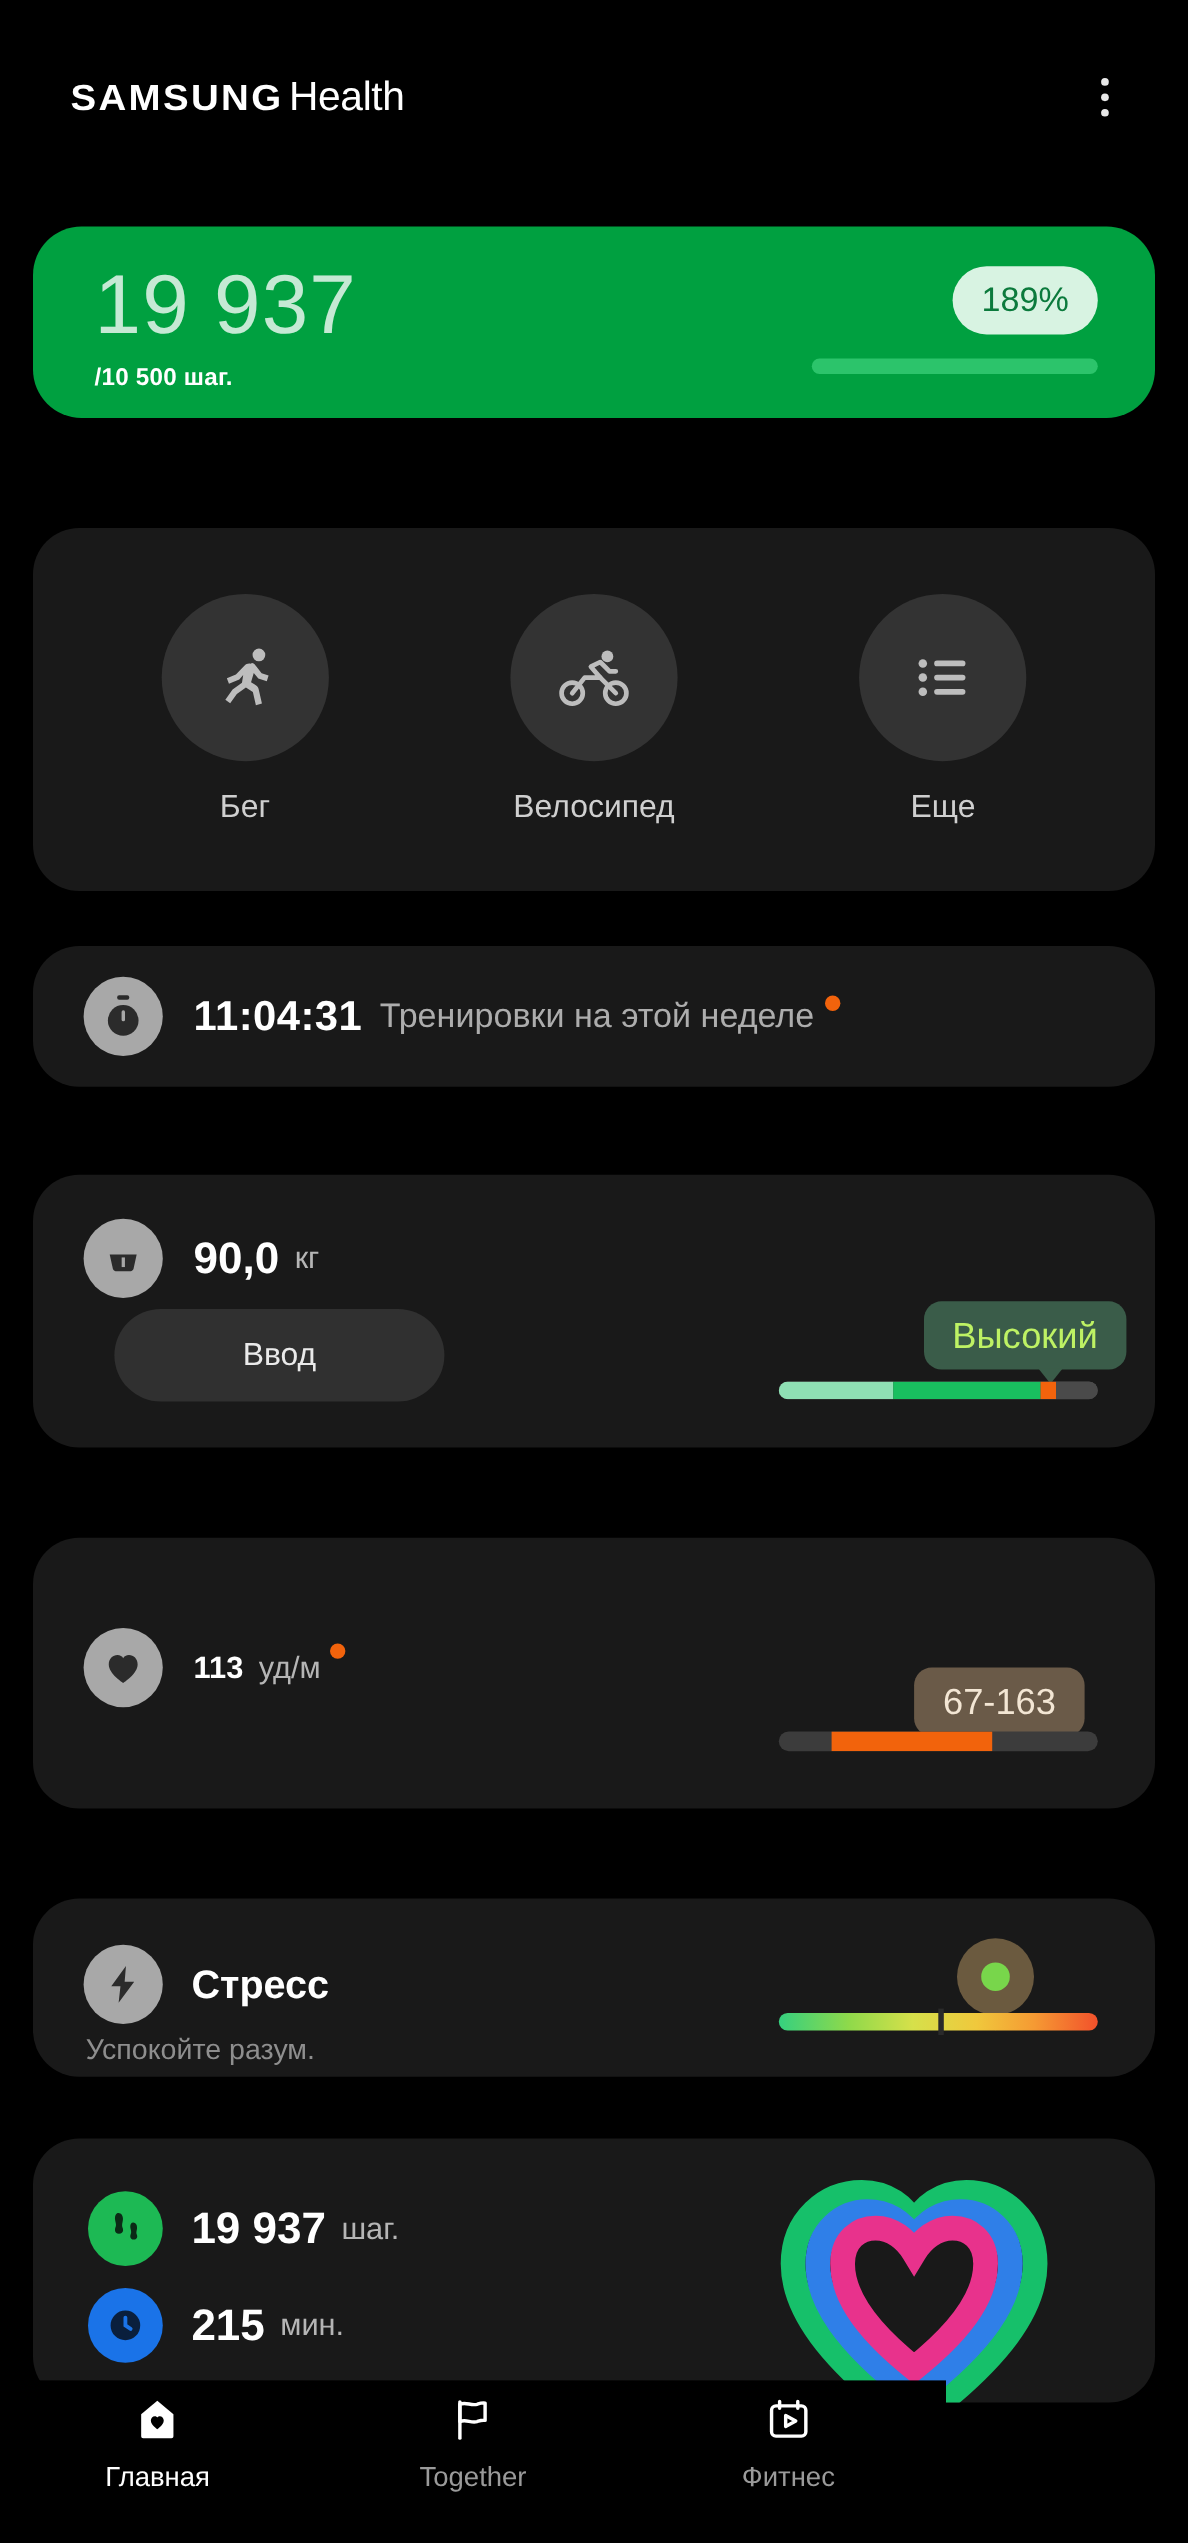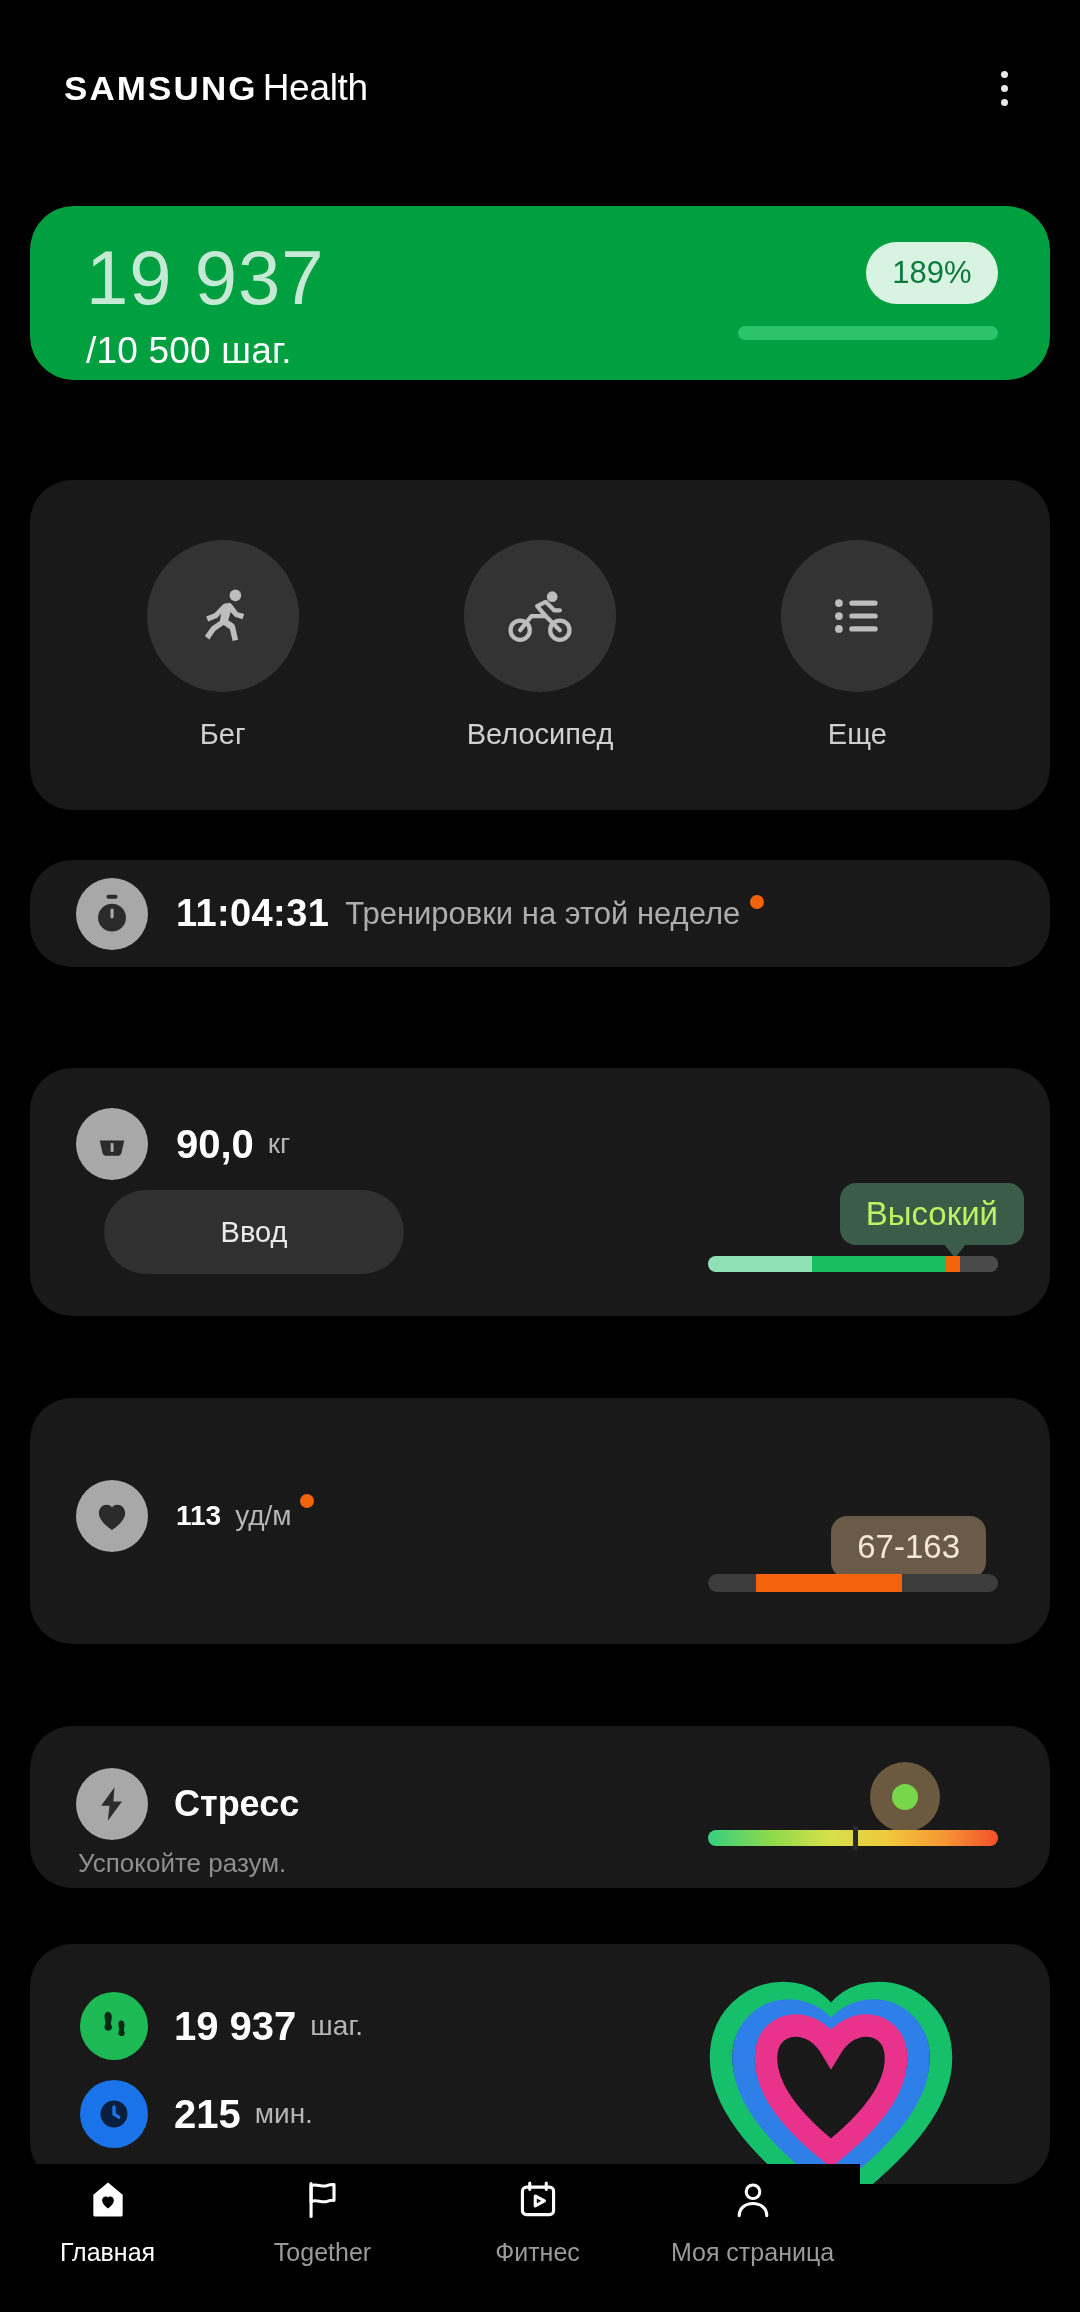--- a/index.html
+++ b/index.html
@@ -33,21 +33,21 @@
 
   
   .steps-card{
     top:206px; height:174px; background:#00a040; border-radius:44px;
     padding:34px 42px 0 56px;
   }
   .steps-num{
     color:#c5e9d4; font-size:76px; font-weight:300; line-height:1.0;
     letter-spacing:1px;
   }
-  .steps-goal{ color:#ffffff; font-size:37px; font-weight:400; margin-top:14px; letter-spacing:0.2px;}
+  .steps-goal{ color:#ffffff; font-size:22px; font-weight:700; margin-top:14px; letter-spacing:0.2px;}
   .steps-right{ position:absolute; right:52px; top:36px; width:290px; }
   .pct-badge{
     margin-left:auto; width:132px; height:62px; border-radius:32px;
     background:#d8f3e2; color:#0b7a3c; font-size:31px; font-weight:500;
     display:flex; align-items:center; justify-content:center;
   }
   .steps-bar{
     margin-top:22px; margin-left:30px; height:14px; border-radius:8px;
     background:#2cc46b;
   }
@@ -63,21 +63,21 @@
   .act-label{ color:#cfcfcf; font-size:29px; }
 
   
   .row-card{ padding:0 46px; display:flex; align-items:center; }
   .icon-circle{
     width:72px; height:72px; border-radius:50%; background:#a8a8a8;
     display:flex; align-items:center; justify-content:center; flex:none;
   }
 
   
-  .workout-card{ top:860px; height:107px; }
+  .workout-card{ top:860px; height:128px; }
   .wk-time{ color:#fff; font-size:38px; font-weight:700; margin-left:28px; letter-spacing:0.4px;}
   .wk-sub{ color:#adadad; font-size:31px; margin-left:16px; }
   .dot{ width:14px; height:14px; border-radius:50%; background:#f2630c; flex:none; }
 
   
   .weight-card{ top:1068px; height:248px; }
   .w-top{ position:absolute; left:46px; top:40px; display:flex; align-items:center; }
   .w-val{ color:#fff; font-size:40px; font-weight:700; margin-left:28px; }
   .w-unit{ color:#b5b5b5; font-size:28px; margin-left:14px; }
   .w-input{
@@ -335,22 +335,15 @@
       <div class="nav-label">Together</div>
     </div>
     <div class="nav-item">
       <svg width="44" height="44" viewBox="0 0 24 24" fill="none" stroke="#ffffff" stroke-width="1.7">
         <rect x="3.5" y="5" width="17" height="15" rx="2.2"></rect>
         <path d="M7.5 2.8v3.4M16.5 2.8v3.4" stroke-linecap="round"></path>
         <path d="M10.5 9.8l5 2.7-5 2.7z" stroke-linejoin="round"></path>
       </svg>
       <div class="nav-label">Фитнес</div>
     </div>
-    <div class="nav-item">
-      <svg width="44" height="44" viewBox="0 0 24 24" fill="none" stroke="#ffffff" stroke-width="1.7">
-        <circle cx="12" cy="7.5" r="3.7"></circle>
-        <path d="M4.5 20.5c0-4.1 3.4-6.6 7.5-6.6s7.5 2.5 7.5 6.6" stroke-linecap="round"></path>
-      </svg>
-      <div class="nav-label">Моя страница</div>
-    </div>
   </div>
 
 </div>
 
 </body></html>

